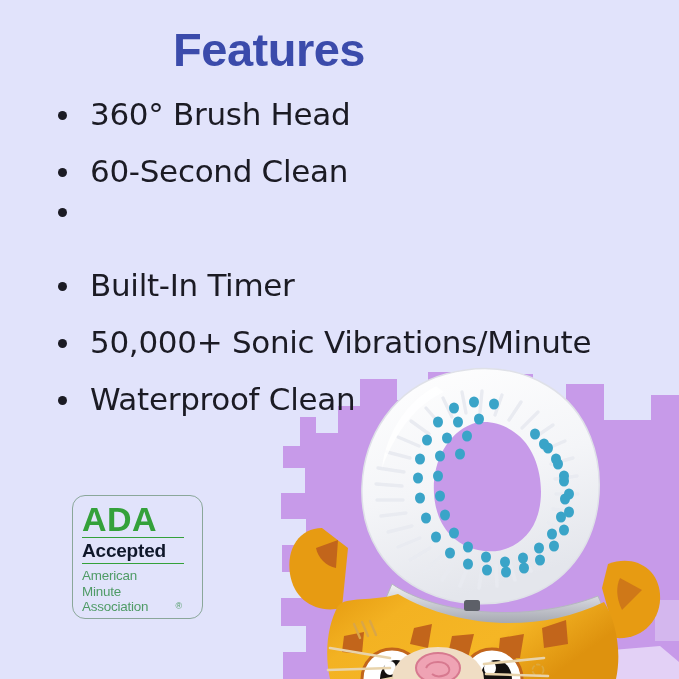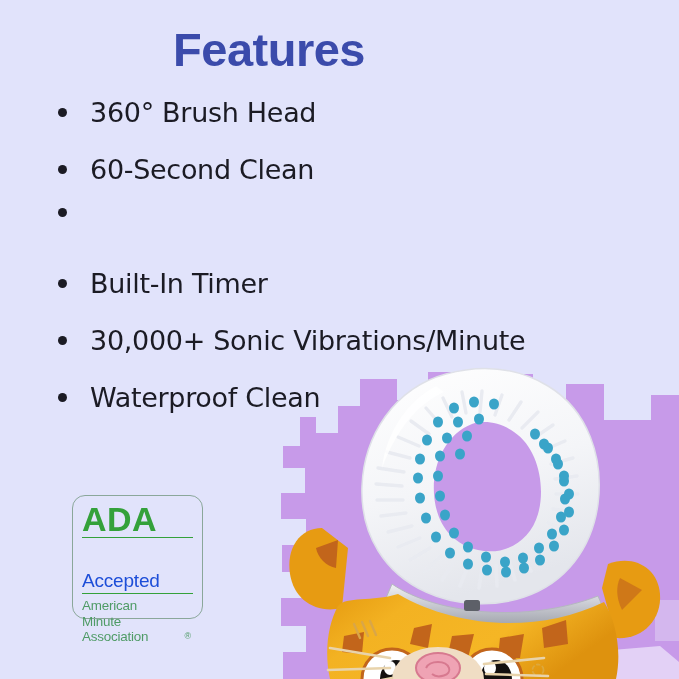--- a/index.html
+++ b/index.html
@@ -59,61 +59,60 @@
     width: 9px;
     height: 9px;
     border-radius: 50%;
     background: #1b1b24;
     margin-right: 23px;
     position: relative;
     top: -5px;
   }
   .feature-text {
     font-family: "DejaVu Sans", sans-serif;
-    font-size: 27px;
+    font-size: 31px;
     color: #1b1b24;
     line-height: 1;
     white-space: nowrap;
     letter-spacing: -0.3px;
   }
 
   
   .ada-badge {
     position: absolute;
     left: 72px;
     top: 495px;
     width: 131px;
     height: 124px;
     box-sizing: border-box;
     border: 1.6px solid #8aa79a;
     border-radius: 13px;
     background: transparent;
-    padding: 5px 9px 4px 9px;
+    padding: 5px 18px 4px 9px;
   }
   .ada-title {
     font-family: "Liberation Sans", sans-serif;
     font-weight: bold;
     font-size: 34px;
     line-height: 36px;
     color: #34a13a;
     letter-spacing: 0.5px;
     text-align: left;
     border-bottom: 1.6px solid #34a13a;
     padding-bottom: 0px;
   }
   .ada-accepted {
     font-family: "Liberation Sans", sans-serif;
-    font-weight: normal;
+    font-weight: bold;
     font-size: 19px;
     line-height: 24px;
-    color: #1d4ed8;
+    color: #0f172a;
     letter-spacing: -0.2px;
     border-bottom: 1.4px solid #34a13a;
     padding-top: 1px;
-    margin-top: 30px;
   }
   .ada-org {
     position: relative;
     font-family: "Liberation Sans", sans-serif;
     font-size: 13.4px;
     line-height: 15.6px;
     color: #4f9b66;
     padding-top: 4px;
     letter-spacing: -0.2px;
   }
@@ -166,21 +165,21 @@
     </li>
     <li class="feature-row">
       <span class="bullet-dot"></span>
     </li>
     <li class="feature-row">
       <span class="bullet-dot"></span>
       <span class="feature-text">Built-In Timer</span>
     </li>
     <li class="feature-row">
       <span class="bullet-dot"></span>
-      <span class="feature-text">30,000+ Sonic Vibrations/Minute</span>
+      <span class="feature-text">50,000+ Sonic Vibrations/Minute</span>
     </li>
     <li class="feature-row">
       <span class="bullet-dot"></span>
       <span class="feature-text">Waterproof Clean</span>
     </li>
   </ul>
 
   <div class="ada-badge">
     <div class="ada-title">ADA</div>
     <div class="ada-accepted">Accepted</div>

